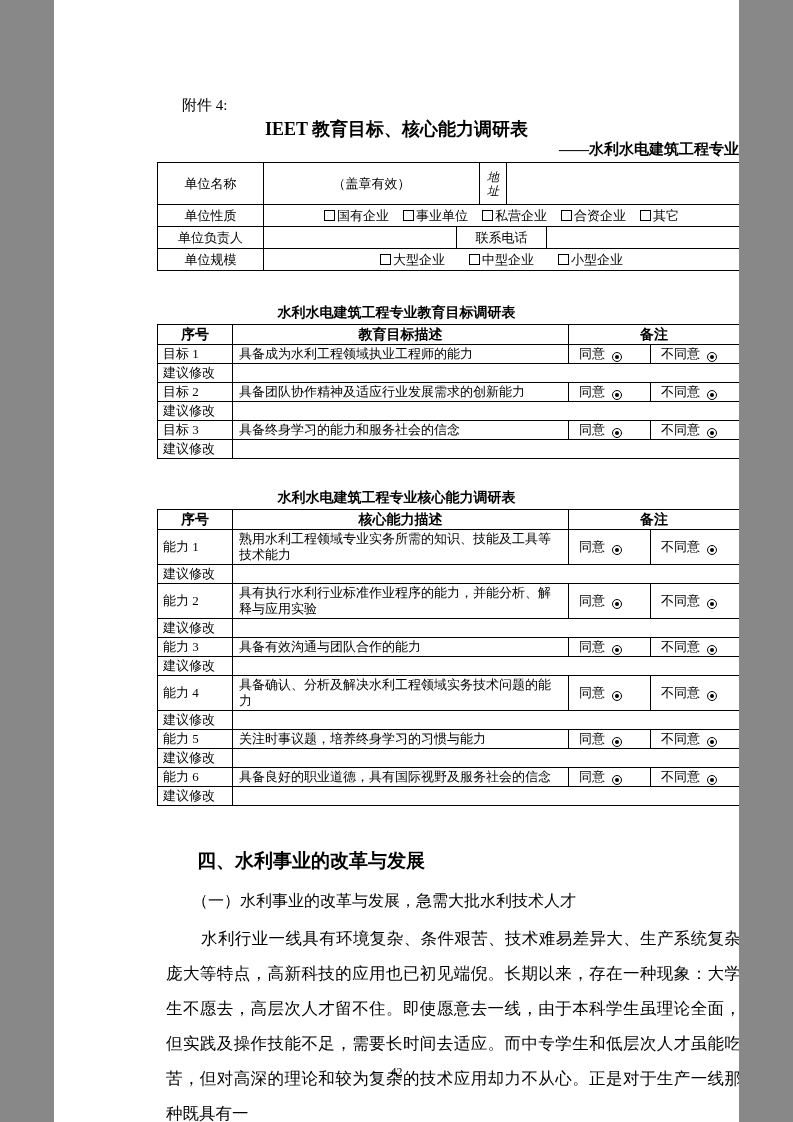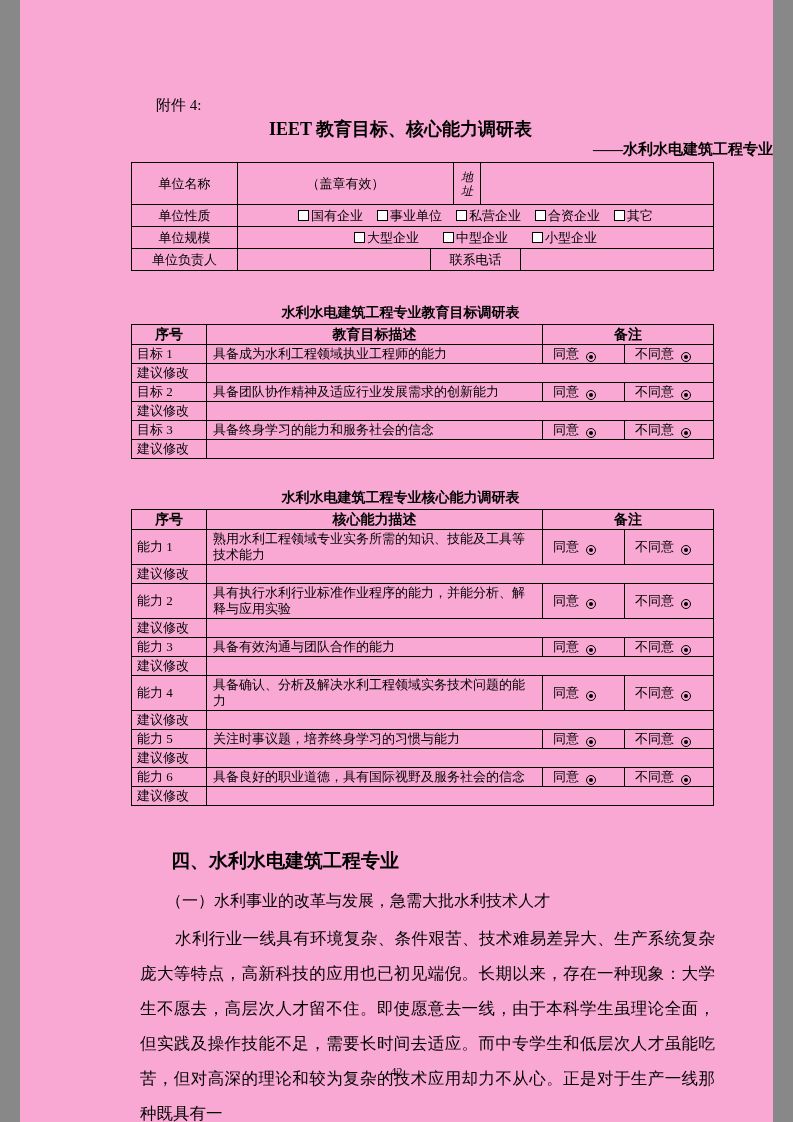--- a/index.html
+++ b/index.html
@@ -1,25 +1,24 @@
 <!DOCTYPE html>
 <html><head>
 <meta charset="utf-8">
 <style>
   * { margin:0; padding:0; box-sizing:border-box; }
   html,body { background:#888; }
   .page {
     position:relative;
-    width:753px; height:1122px;
+    width:685px; height:1122px;
     margin:0 auto;
-    background:#f9a8d4;
+    background:#ffffff;
     color:#000;
     font-family:"Liberation Serif","DejaVu Serif",serif;
     overflow:hidden;
-    padding-left:8px;
   }
   .attachment {
     margin:96px 0 0 128px;
     font-size:15px; line-height:19px;
   }
   .form-title {
     margin-top:5px;
     text-align:center; font-weight:bold; font-size:18px; line-height:19px;
   }
   .form-subtitle {
@@ -141,43 +140,43 @@
                 <span>合资企业</span>
               </span>
           <span class="opt-item">
                 <span class="checkbox"></span>
                 <span>其它</span>
               </span>
         </span>
       </td>
     </tr>
     <tr class="r">
-      <td>单位规模</td>
-      <td colspan="5">
-        <span class="opt-group" style="gap:24px">
-          <span class="opt-item">
-                <span class="checkbox"></span>
-                <span>大型企业</span>
-              </span>
-          <span class="opt-item">
-                <span class="checkbox"></span>
-                <span>中型企业</span>
-              </span>
-          <span class="opt-item">
-                <span class="checkbox"></span>
-                <span>小型企业</span>
-              </span>
-        </span>
-      </td>
-    </tr>
-    <tr class="r">
       <td>单位负责人</td>
       <td></td>
       <td colspan="3">联系电话</td>
       <td></td>
+    </tr>
+    <tr class="r">
+      <td>单位规模</td>
+      <td colspan="5">
+        <span class="opt-group" style="gap:24px">
+          <span class="opt-item">
+                <span class="checkbox"></span>
+                <span>大型企业</span>
+              </span>
+          <span class="opt-item">
+                <span class="checkbox"></span>
+                <span>中型企业</span>
+              </span>
+          <span class="opt-item">
+                <span class="checkbox"></span>
+                <span>小型企业</span>
+              </span>
+        </span>
+      </td>
     </tr>
   </tbody>
     </table>
 
   <div class="survey-title" style="margin-top:33px">水利水电建筑工程专业教育目标调研表</div>
   <table class="doc-table survey-table" style="margin-top:3px">
     <colgroup>
       <col style="width:75px">
         <col style="width:336px">
         <col style="width:82px">
@@ -301,19 +300,19 @@
       <td class="choice"><span>同意</span><span class="radio"></span></td>
       <td class="choice"><span>不同意</span><span class="radio"></span></td>
     </tr>
     <tr class="suggest">
       <td class="idx">建议修改</td>
       <td colspan="3"></td>
     </tr>
   </tbody>
     </table>
 
-  <div class="section-heading">四、水利水电建筑工程专业</div>
+  <div class="section-heading">四、水利事业的改革与发展</div>
   <div class="subsection-heading">（一）水利事业的改革与发展，急需大批水利技术人才</div>
   <div class="body-paragraph">水利行业一线具有环境复杂、条件艰苦、技术难易差异大、生产系统复杂庞大等特点，高新科技的应用也已初见端倪。长期以来，存在一种现象：大学生不愿去，高层次人才留不住。即使愿意去一线，由于本科学生虽理论全面，但实践及操作技能不足，需要长时间去适应。而中专学生和低层次人才虽能吃苦，但对高深的理论和较为复杂的技术应用却力不从心。正是对于生产一线那种既具有一</div>
 
   <div class="page-number">42</div>
 
 </div>
 
 </body></html>

